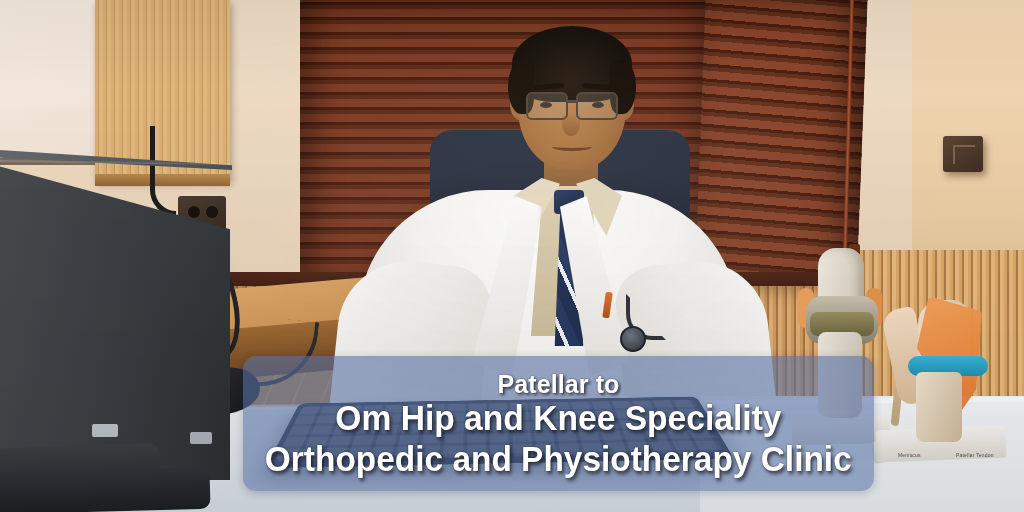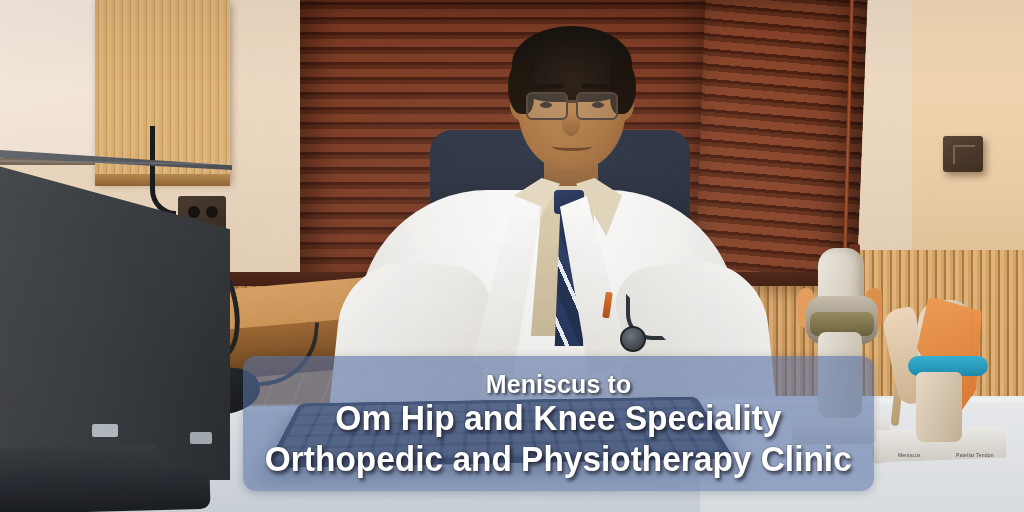--- a/index.html
+++ b/index.html
@@ -608,18 +608,18 @@
   <div class="layer" id="model2-femur"></div>
   <div class="layer" id="model2-ligament"></div>
   <div class="layer" id="model2-meniscus"></div>
   <div class="layer" id="model2-tibia"></div>
   <div class="layer model-label" id="model2-label-a">Meniscus</div>
   <div class="layer model-label" id="model2-label-b">Patellar Tendon</div>
 
   <div class="layer" id="photo-grade"></div>
 
   <div id="banner">
-    <div id="welcome-line">Meniscus to</div>
+    <div id="welcome-line">Patellar to</div>
     <div class="title-line" id="title-line-1">Om Hip and Knee Speciality</div>
     <div class="title-line" id="title-line-2">Orthopedic and Physiotherapy Clinic</div>
   </div>
 
 </div>
 
 </body></html>

